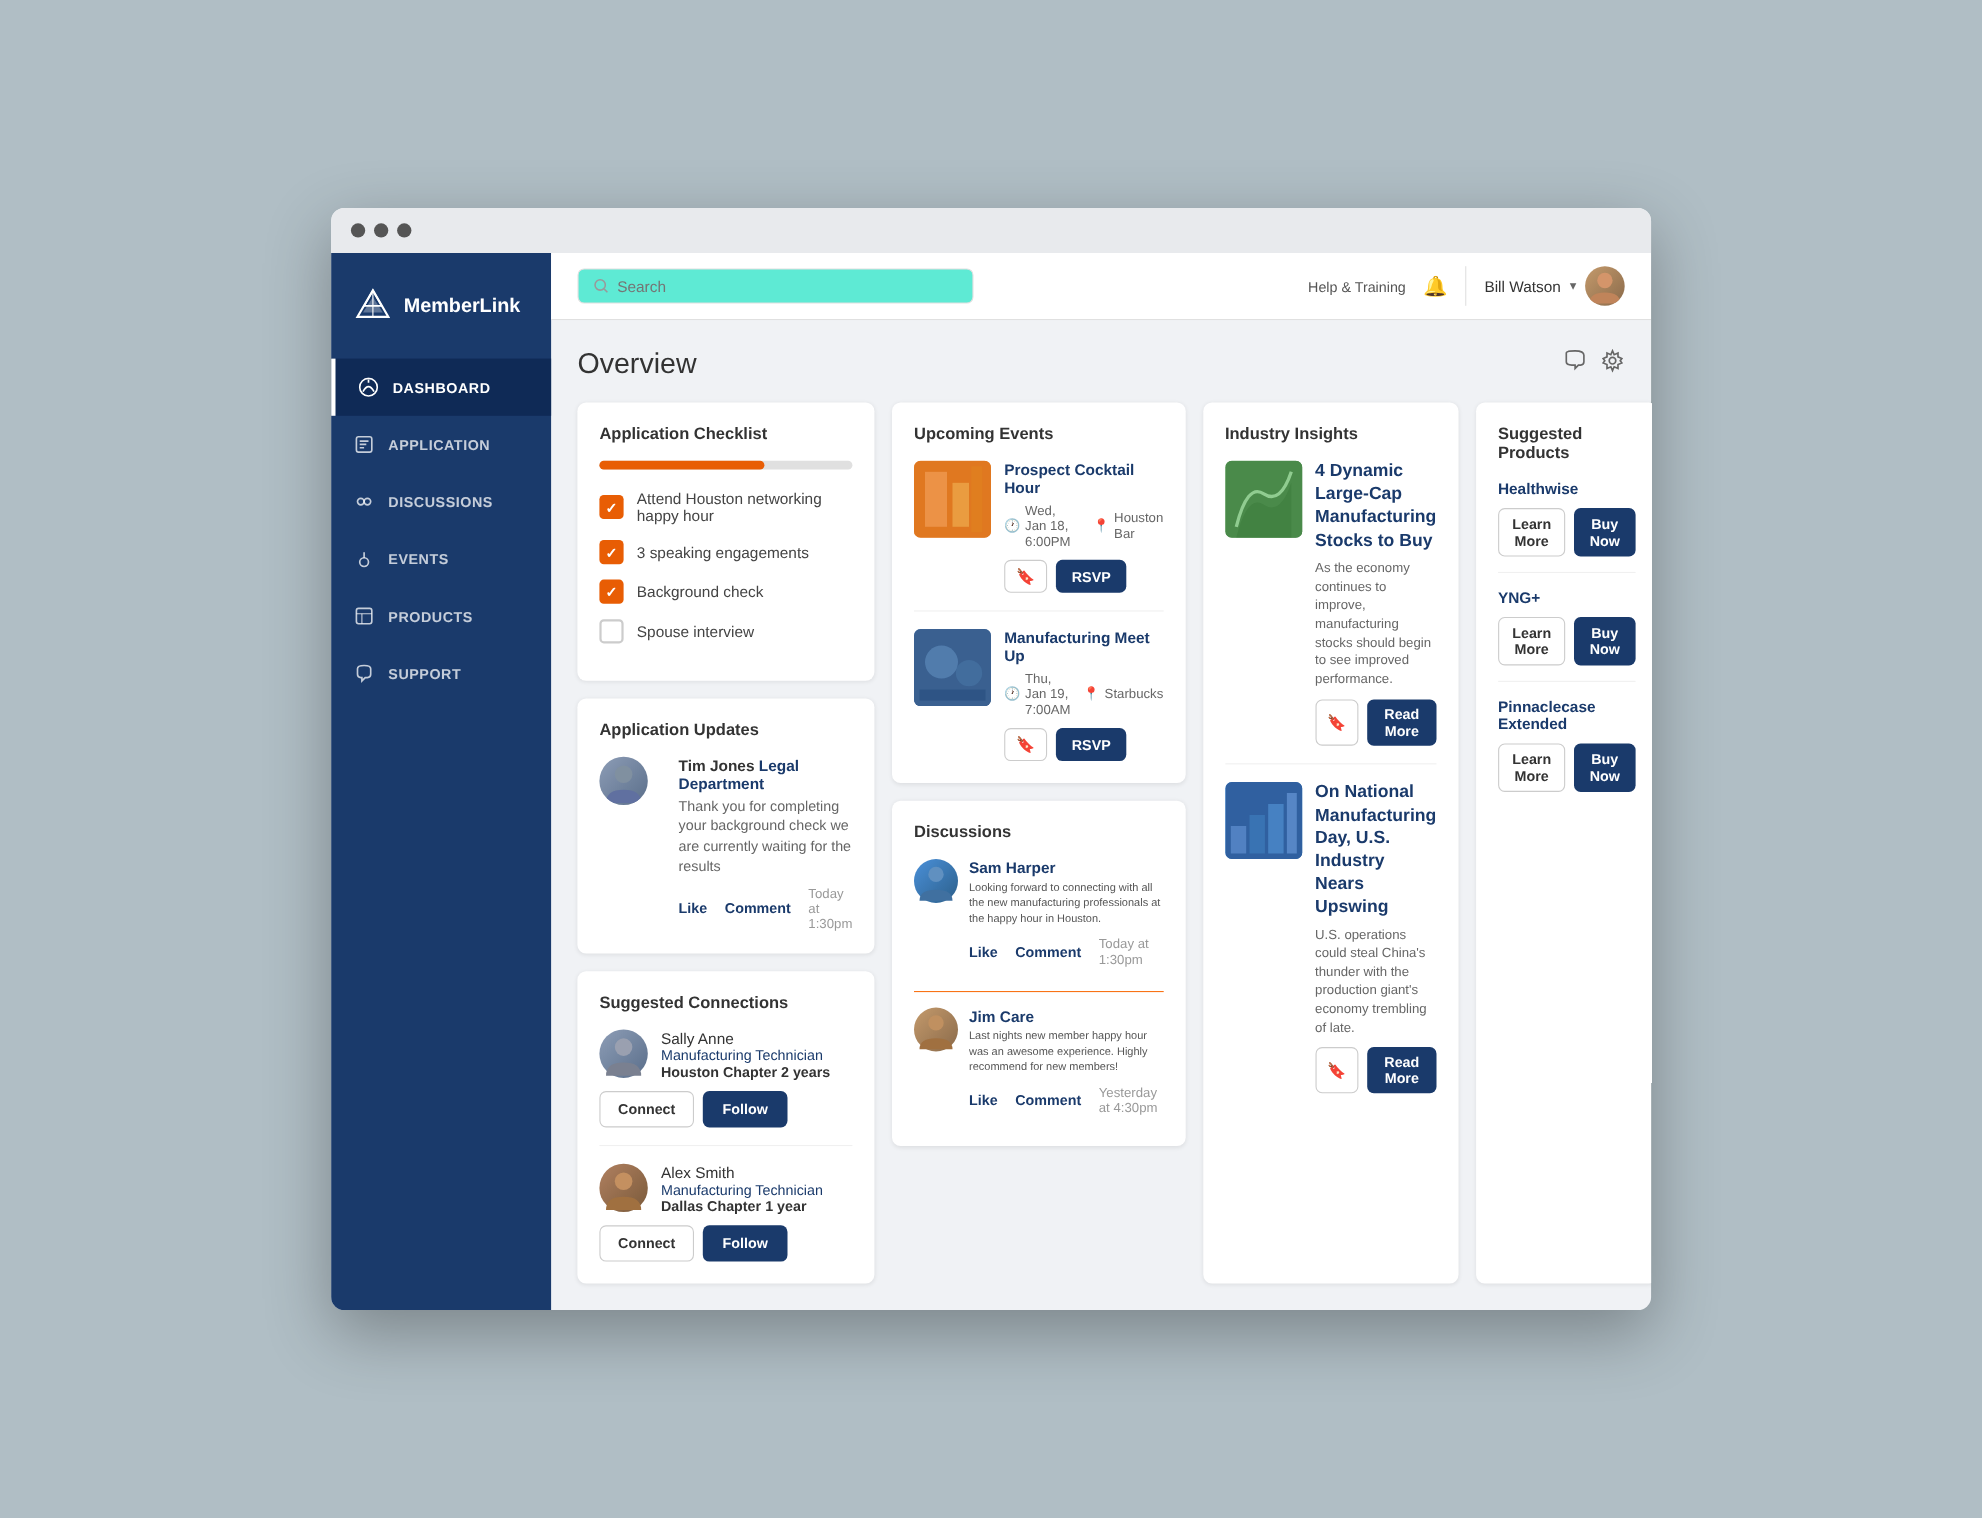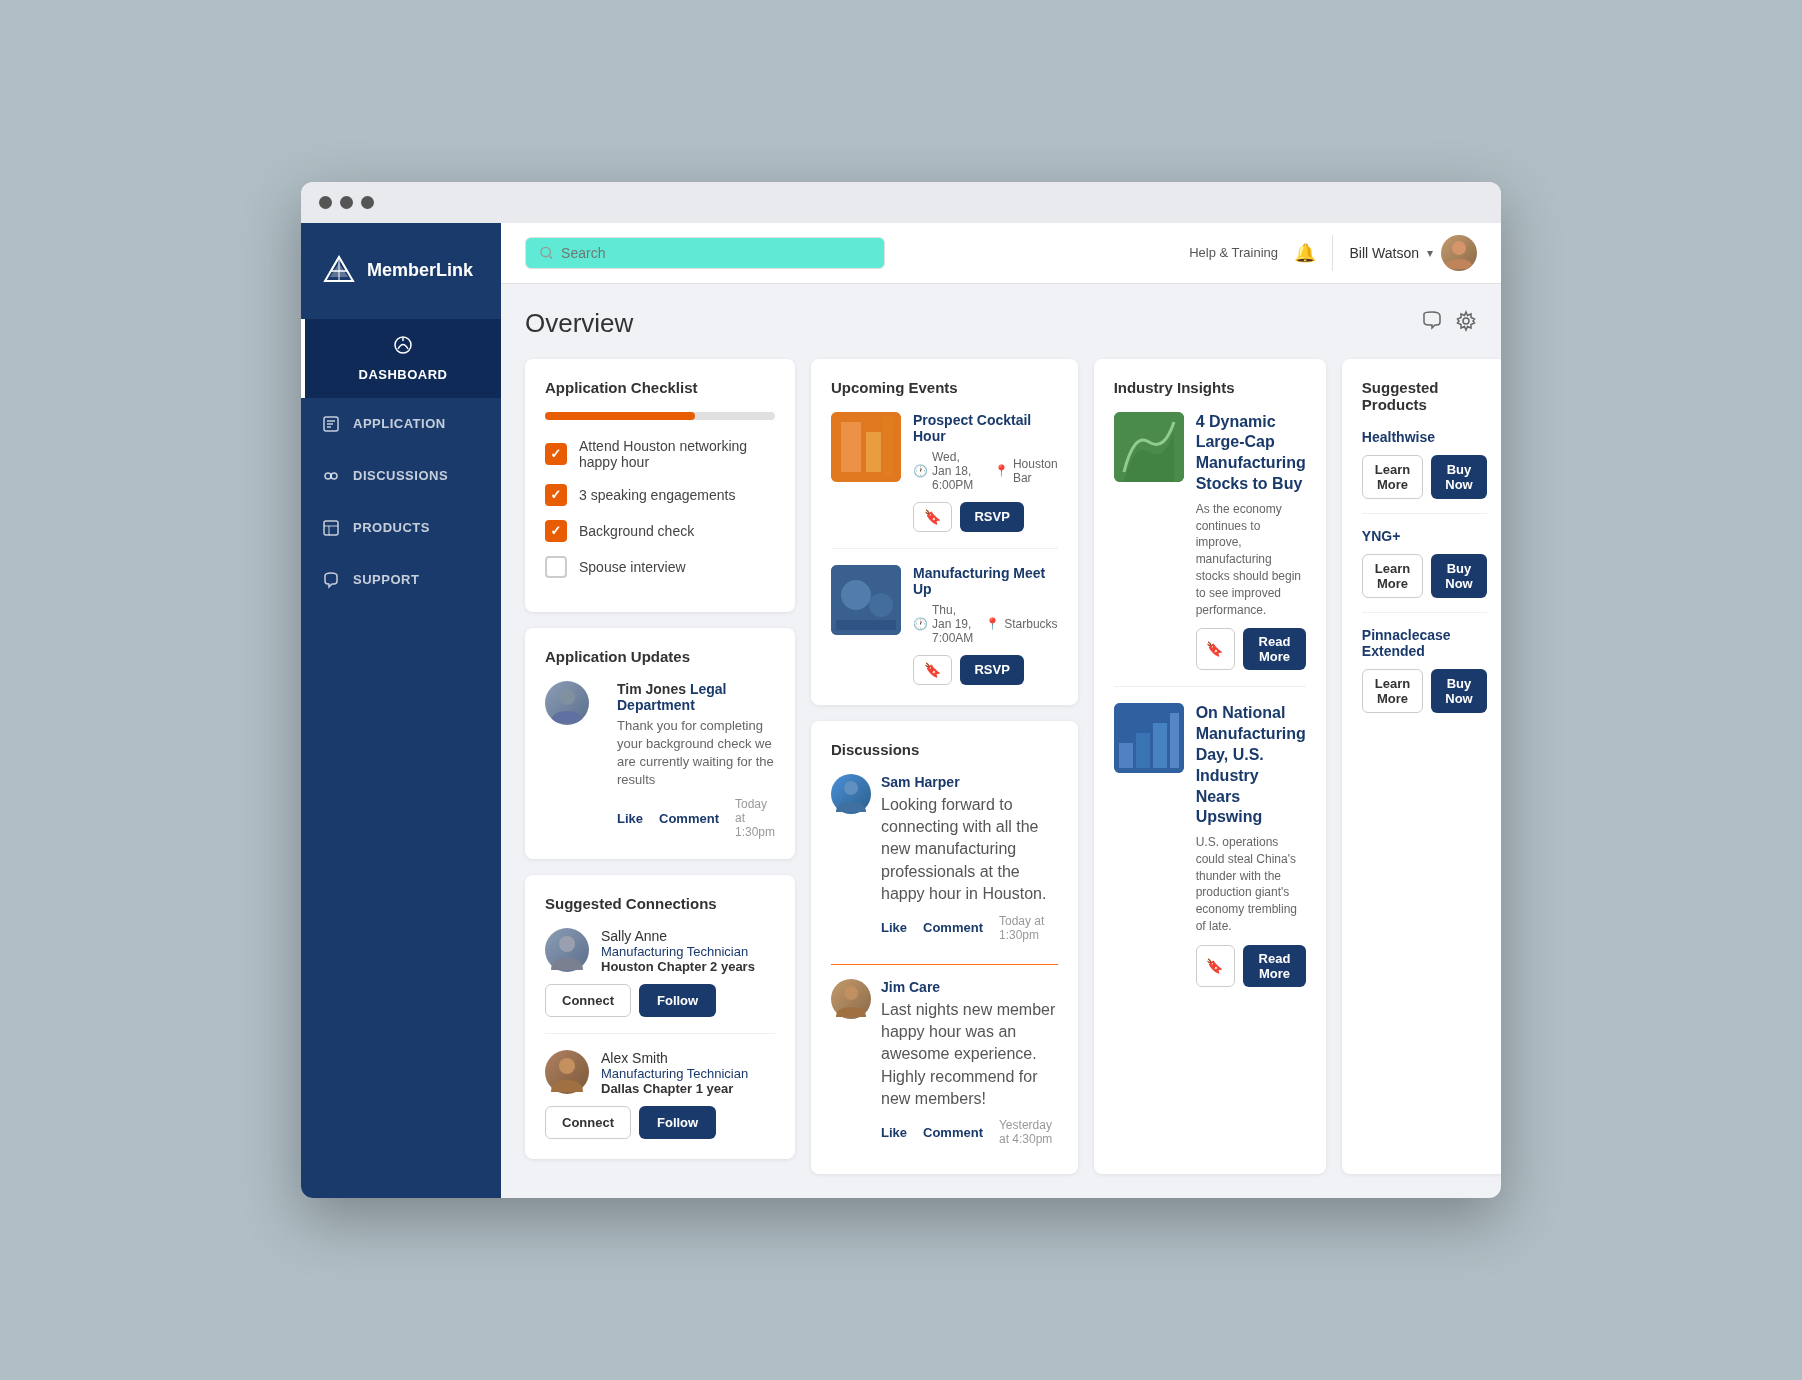--- a/index.html
+++ b/index.html
@@ -14,21 +14,21 @@
     .dot-3 { background: #555; }
 
     .app-layout { display: flex; height: calc(100% - 41px); }
 
     
     .sidebar { background: #1a3a6b; width: 200px; min-width: 200px; display: flex; flex-direction: column; padding-top: 20px; }
     .sidebar-logo { display: flex; align-items: center; gap: 10px; padding: 10px 20px 30px; }
     .sidebar-logo-icon { width: 36px; height: 36px; }
     .sidebar-logo-text { color: white; font-size: 18px; font-weight: 600; }
     .sidebar-item { display: flex; align-items: center; gap: 12px; padding: 16px 20px; cursor: pointer; color: rgba(255,255,255,0.75); font-size: 13px; font-weight: 600; letter-spacing: 0.5px; text-transform: uppercase; }
-    .sidebar-item.active { background: #0f2a56; color: white; border-left: 4px solid white; flex-direction: column; }
+    .sidebar-item.active { background: #0f2a56; color: white; border-left: 4px solid white; }
     .sidebar-icon { width: 20px; height: 20px; display: flex; align-items: center; justify-content: center; font-size: 16px; }
 
     
     .main-area { flex: 1; display: flex; flex-direction: column; overflow: hidden; }
 
     
     .topbar { background: white; padding: 12px 24px; display: flex; align-items: center; gap: 16px; border-bottom: 1px solid #e0e0e0; }
     .search-box { display: flex; align-items: center; gap: 8px; background: #5eead4; border: 1px solid #e0e0e0; border-radius: 6px; padding: 7px 14px; flex: 1; max-width: 360px; }
     .search-input { border: none; background: transparent; outline: none; font-size: 14px; color: #666; width: 100%; }
     .topbar-right { display: flex; align-items: center; gap: 16px; margin-left: auto; }
@@ -104,21 +104,21 @@
     .event-meta-item { display: flex; align-items: center; gap: 4px; font-size: 12px; color: #666; }
     .event-actions { display: flex; gap: 8px; }
 
     
     .discussion-item { padding-bottom: 14px; margin-bottom: 14px; border-bottom: 1px solid #f97316; }
     .discussion-item:last-child { border-bottom: none; margin-bottom: 0; padding-bottom: 0; }
     .discussion-top { display: flex; gap: 10px; margin-bottom: 8px; }
     .disc-avatar { width: 40px; height: 40px; border-radius: 50%; background: #aaa; flex-shrink: 0; }
     .disc-content { flex: 1; }
     .disc-author { font-size: 14px; font-weight: 700; color: #1a3a6b; margin-bottom: 4px; }
-    .disc-text { font-size: 16px; color: #555; line-height: 1.4; margin-bottom: 8px; }
+    .disc-text { font-size: 10px; color: #555; line-height: 1.4; margin-bottom: 8px; }
     .disc-actions { display: flex; gap: 16px; align-items: center; }
 
     
     .insight-item { display: flex; gap: 12px; padding-bottom: 16px; margin-bottom: 16px; border-bottom: 1px solid #f0f0f0; }
     .insight-item:last-child { border-bottom: none; padding-bottom: 0; margin-bottom: 0; }
     .insight-image { width: 70px; height: 70px; border-radius: 6px; flex-shrink: 0; overflow: hidden; }
     .insight-content { flex: 1; }
     .insight-title { font-size: 16px; font-weight: 700; color: #1a3a6b; margin-bottom: 6px; line-height: 1.3; }
     .insight-text { font-size: 12px; color: #666; margin-bottom: 10px; line-height: 1.4; }
     .insight-actions { display: flex; gap: 8px; }
@@ -191,20 +191,29 @@
       <div class="sidebar-item">
         <span class="sidebar-icon">
           <svg width="18" height="18" viewBox="0 0 18 18" fill="none">
             <circle cx="6" cy="9" r="3" stroke="rgba(255,255,255,0.75)" stroke-width="1.5" fill="none"></circle>
             <circle cx="12" cy="9" r="3" stroke="rgba(255,255,255,0.75)" stroke-width="1.5" fill="none"></circle>
           </svg>
         </span>
         <span>DISCUSSIONS</span>
       </div>
 
+      <div class="sidebar-item">
+        <span class="sidebar-icon">
+          <svg width="18" height="18" viewBox="0 0 18 18" fill="none">
+            <circle cx="9" cy="12" r="4" stroke="rgba(255,255,255,0.75)" stroke-width="1.5" fill="none"></circle>
+            <line x1="9" y1="3" x2="9" y2="8" stroke="rgba(255,255,255,0.75)" stroke-width="1.5"></line>
+          </svg>
+        </span>
+        <span>EVENTS</span>
+      </div>
 
       <div class="sidebar-item">
         <span class="sidebar-icon">
           <svg width="18" height="18" viewBox="0 0 18 18" fill="none">
             <rect x="2" y="2" width="14" height="14" rx="2" stroke="rgba(255,255,255,0.75)" stroke-width="1.5" fill="none"></rect>
             <line x1="2" y1="7" x2="16" y2="7" stroke="rgba(255,255,255,0.75)" stroke-width="1"></line>
             <line x1="7" y1="7" x2="7" y2="16" stroke="rgba(255,255,255,0.75)" stroke-width="1"></line>
           </svg>
         </span>
         <span>PRODUCTS</span>

